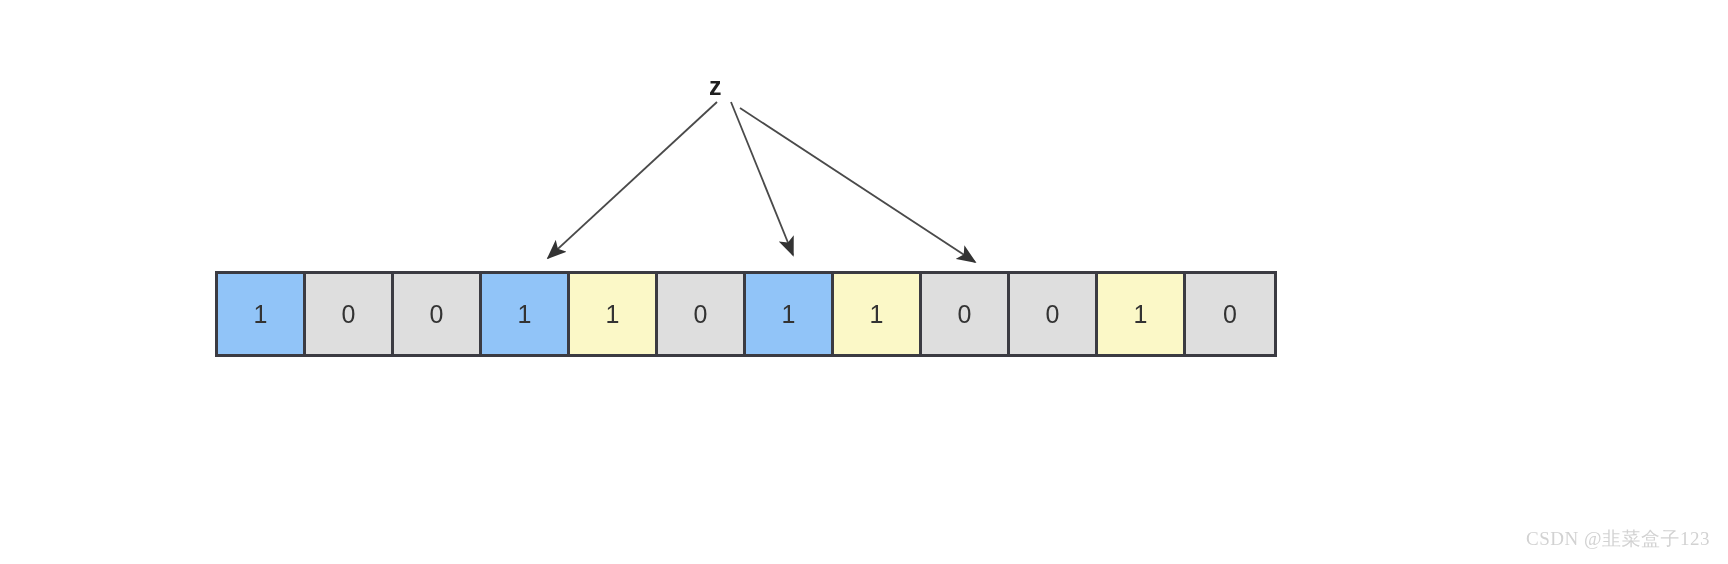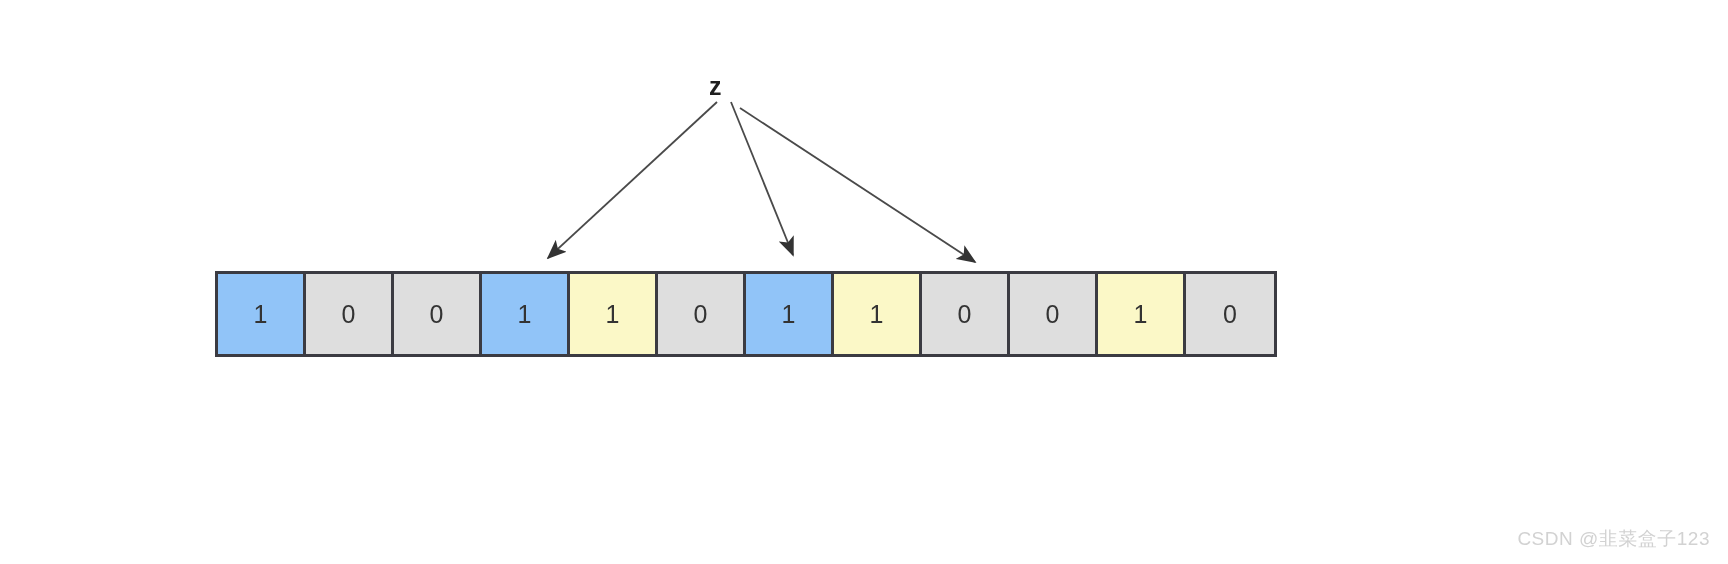--- a/index.html
+++ b/index.html
@@ -85,21 +85,21 @@
   }
   .bit-cell.c-blue   { background: #91c4f8; }
   .bit-cell.c-gray   { background: #dedede; }
   .bit-cell.c-yellow { background: #fbf8c7; }
 
   
   #watermark {
     position: absolute;
     right: 18px;
     bottom: 12px;
-    font-family: Liberation Sans, sans-serif;
+    font-family: Liberation Serif, serif;
     font-size: 19px;
     color: #d2d2d2;
     letter-spacing: 0.5px;
     white-space: nowrap;
     user-select: none;
   }
 </style>
 </head>
 <body>
 

